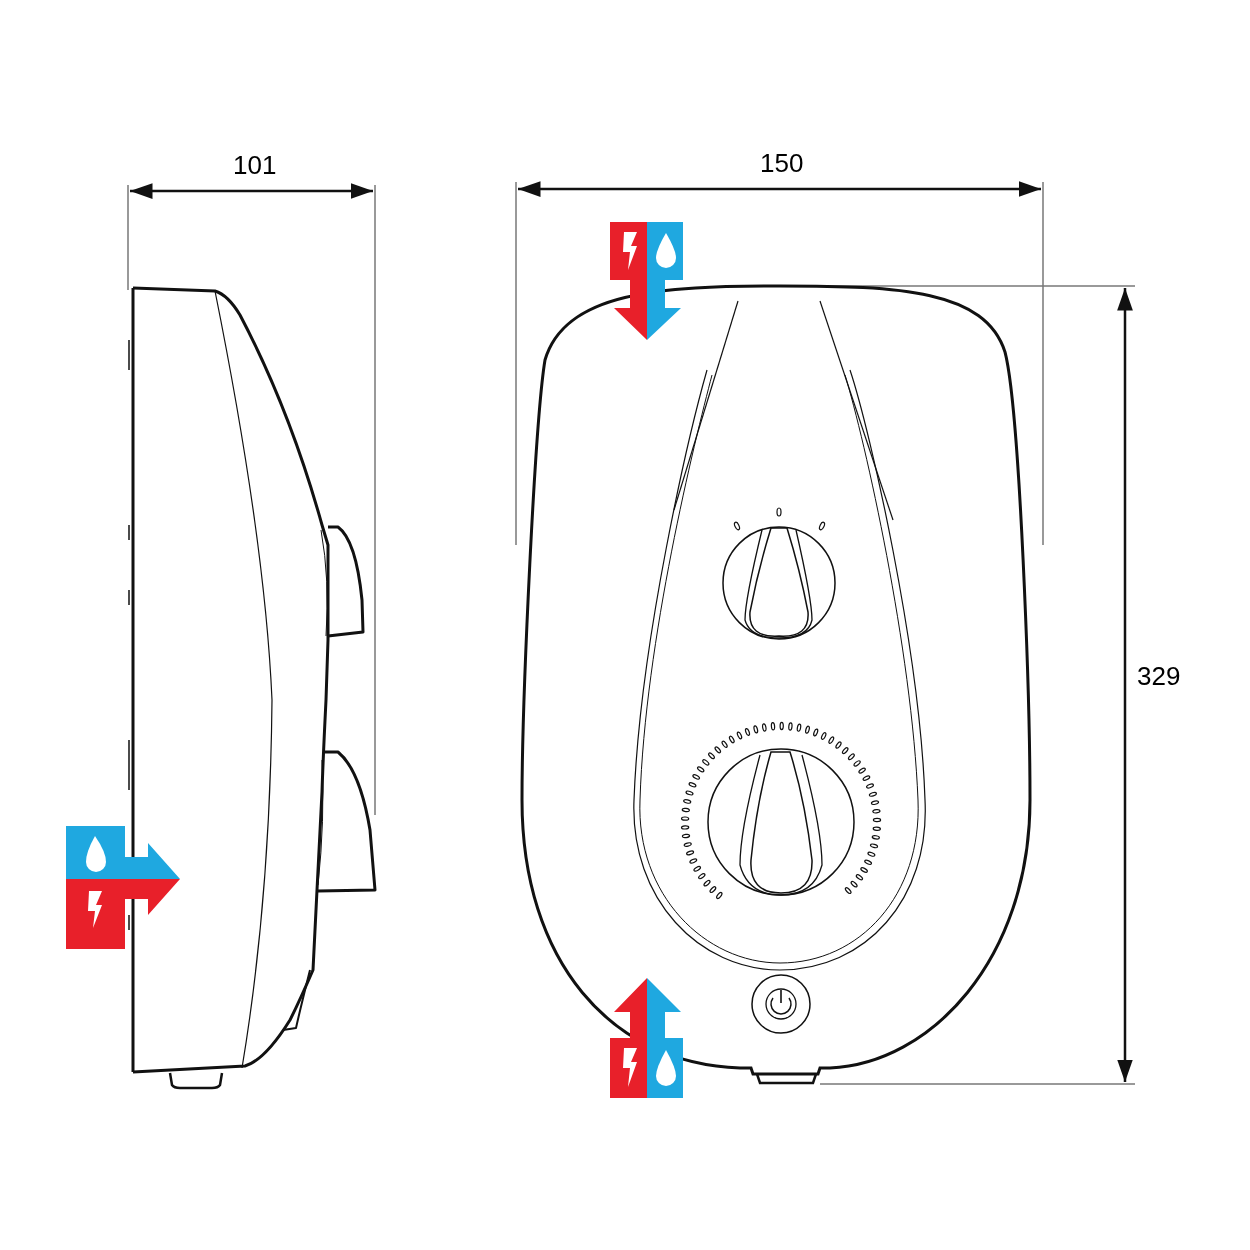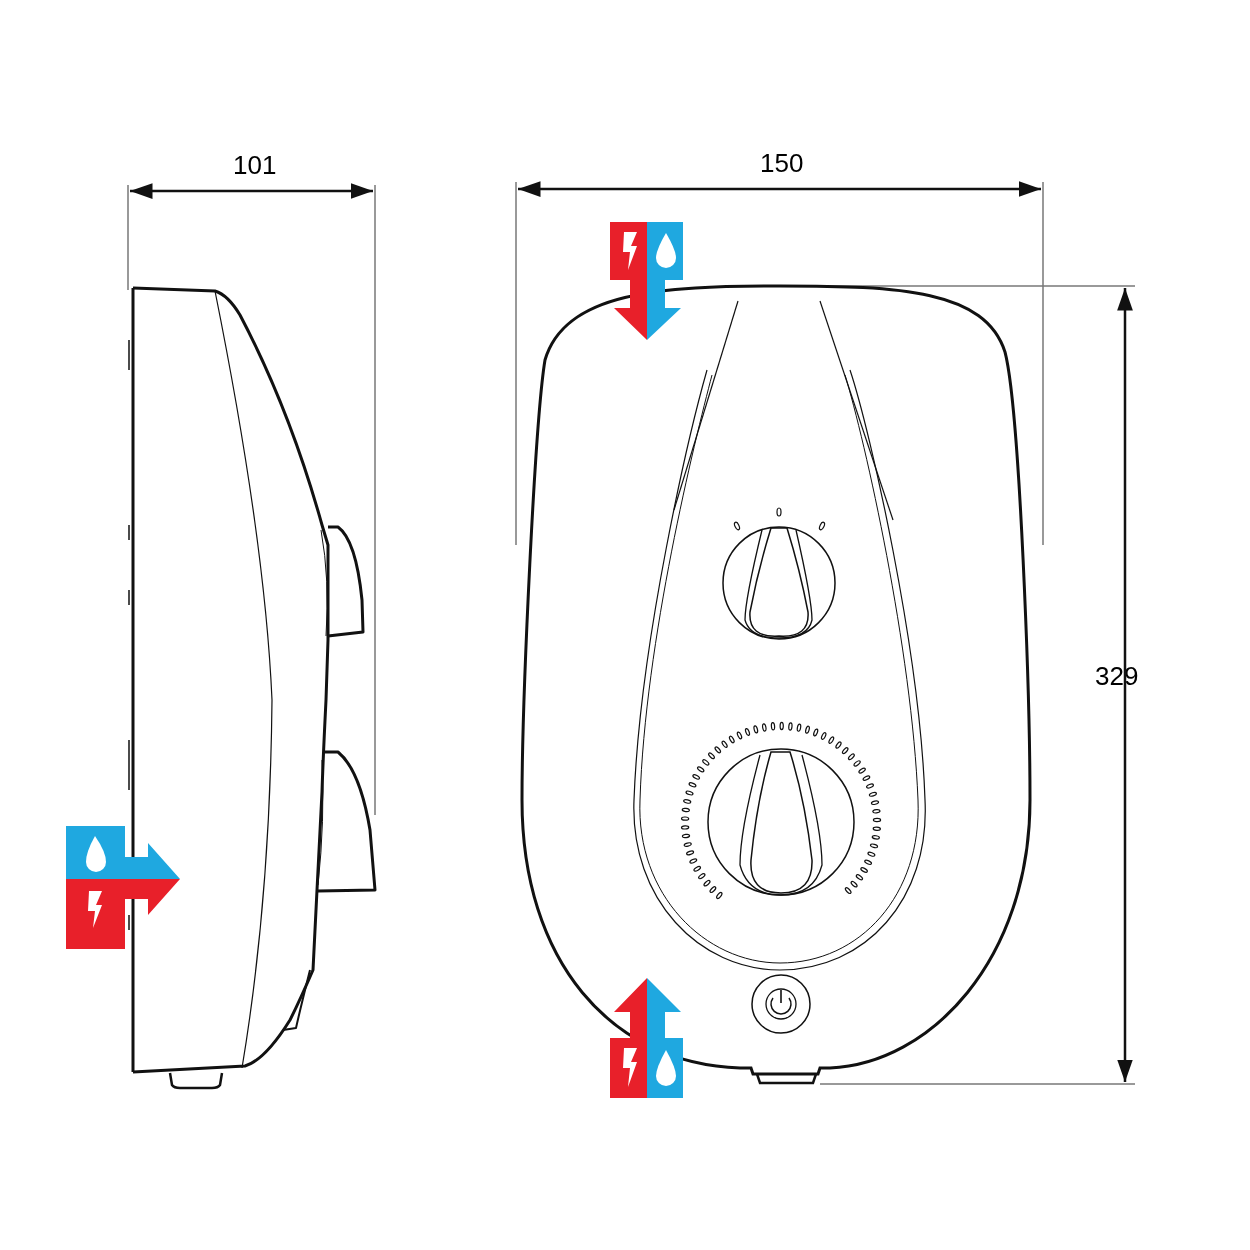--- a/index.html
+++ b/index.html
@@ -10,21 +10,21 @@
                font-size: 26px; color: #000000; line-height: 1; }
   svg { position: absolute; left: 0; top: 0; }
 </style>
 </head>
 <body>
 
 <div id="canvas">
 
   <div class="dim-label" style="left:233px; top:152px;">101</div>
   <div class="dim-label" style="left:760px; top:150px;">150</div>
-  <div class="dim-label" style="left:1095px; top:663px;">329</div>
+  <div class="dim-label" style="left:1137px; top:663px;">329</div>
 
   <svg width="1250" height="1250" viewBox="0 0 1250 1250" xmlns="http://www.w3.org/2000/svg">
     <defs>
       <marker id="arr" viewBox="0 0 10 10" refX="10" refY="5" markerWidth="9" markerHeight="9" orient="auto-start-reverse">
         <path d="M0,1.5 L10,5 L0,8.5 z" fill="#111"></path>
       </marker>
     </defs>
 
     <g>
       <line x1="128" y1="185" x2="128" y2="290" stroke="#777" stroke-width="1.5"></line>

